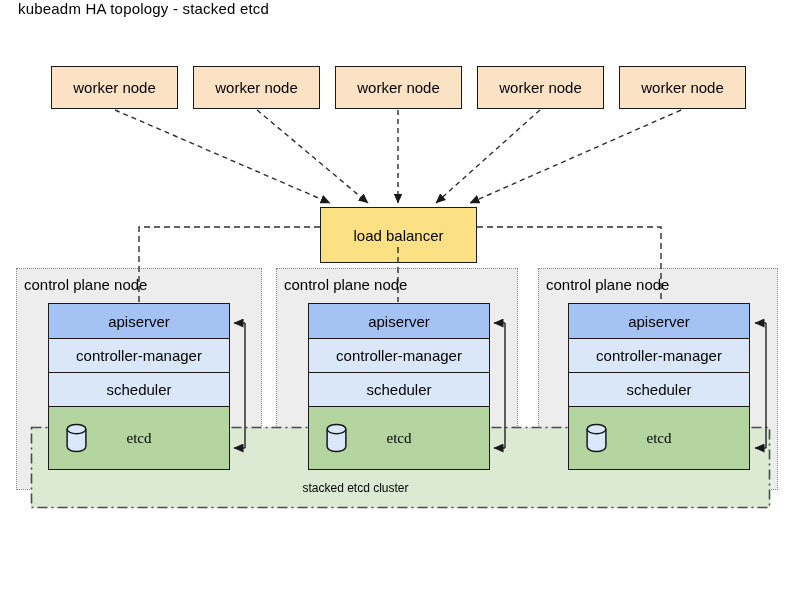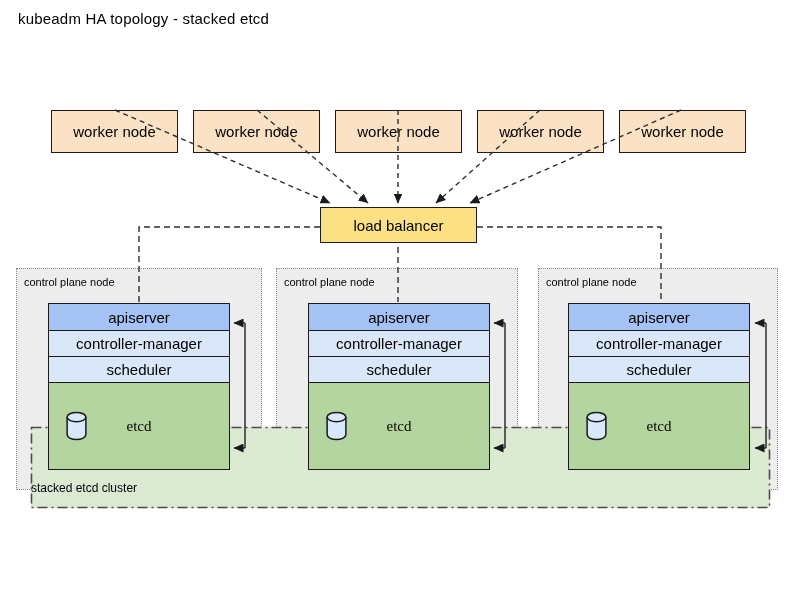--- a/index.html
+++ b/index.html
@@ -1,48 +1,48 @@
 <!DOCTYPE html>
 <html style="--worker-fill: #fbe2c5; --lb-fill: #fce184; --api-fill: #a4c2f4; --comp-fill: #d9e7f8; --etcd-fill: #b4d5a0; --cluster-fill: #dcead4; --gray-fill: #ededed;"><head>
 <meta charset="utf-8">
 <style>
   html,body{margin:0;padding:0;background:#fff;}
   .canvas{
     position:relative;width:800px;height:600px;background:#fff;overflow:hidden;
     font-family:"Liberation Sans","DejaVu Sans",sans-serif;color:#000;
   }
   .title{
-    position:absolute;left:18px;top:10px;font-size:15px;letter-spacing:.2px;
+    position:absolute;left:18px;top:0;font-size:15px;letter-spacing:.2px;
   }
   .box{
     position:absolute;box-sizing:border-box;display:flex;align-items:center;justify-content:center;
     font-size:15px;border:1.5px solid #1a1a1a;z-index:2;
   }
-  .worker{top:66px;width:127px;height:43px;background:var(--worker-fill);margin-top:44px;}
+  .worker{top:66px;width:127px;height:43px;background:var(--worker-fill);}
   .w0{left:51px}.w1{left:193px}.w2{left:335px}.w3{left:477px}.w4{left:619px}
-  .lb{left:320px;top:207px;width:157px;height:36px;background:var(--lb-fill);}
+  .lb{left:320px;top:207px;width:157px;height:56px;background:var(--lb-fill);}
   .cp{
     position:absolute;top:268px;height:222px;box-sizing:border-box;z-index:0;
     background:var(--gray-fill);border:1.5px dotted #8c8c8c;
   }
   .cpA{left:16px;width:246px}.cpB{left:276px;width:242px}.cpC{left:538px;width:240px}
-  .cp-label{position:absolute;left:7px;top:7px;font-size:11px;}
+  .cp-label{position:absolute;left:7px;top:7px;font-size:15px;}
   .cluster-fill{
     position:absolute;left:31px;top:427px;width:739px;height:81px;z-index:1;
   }
   .cluster-label{
-    position:absolute;left:31px;top:481px;width:649px;font-size:12px;z-index:2;
+    position:absolute;left:31px;top:481px;width:649px;text-align:center;font-size:12px;z-index:2;
   }
   .stack{
     position:absolute;top:303px;width:182px;height:167px;box-sizing:border-box;
     display:flex;flex-direction:column;z-index:2;border:1.5px solid #1a1a1a;
   }
   .sA{left:48px}.sB{left:308px}.sC{left:568px}
   .row{
-    position:relative;box-sizing:border-box;height:26px;
+    position:relative;box-sizing:border-box;height:34px;
     display:flex;align-items:center;justify-content:center;font-size:15px;
   }
   .row + .row{border-top:1.5px solid #1a1a1a;}
   .row.api{background:var(--api-fill);}
   .row.comp{background:var(--comp-fill);text-align:center;}
   .row.etcd{background:var(--etcd-fill);flex:1;height:auto;font-family:Liberation Serif, serif;}
   .cyl{position:absolute;left:16px;top:50%;transform:translateY(-50%);width:23px;height:30px;display:block;}
   svg.layer{position:absolute;left:0;top:0;z-index:3;pointer-events:none;}
   svg.bglayer{position:absolute;left:0;top:0;z-index:1;pointer-events:none;}
 </style>

